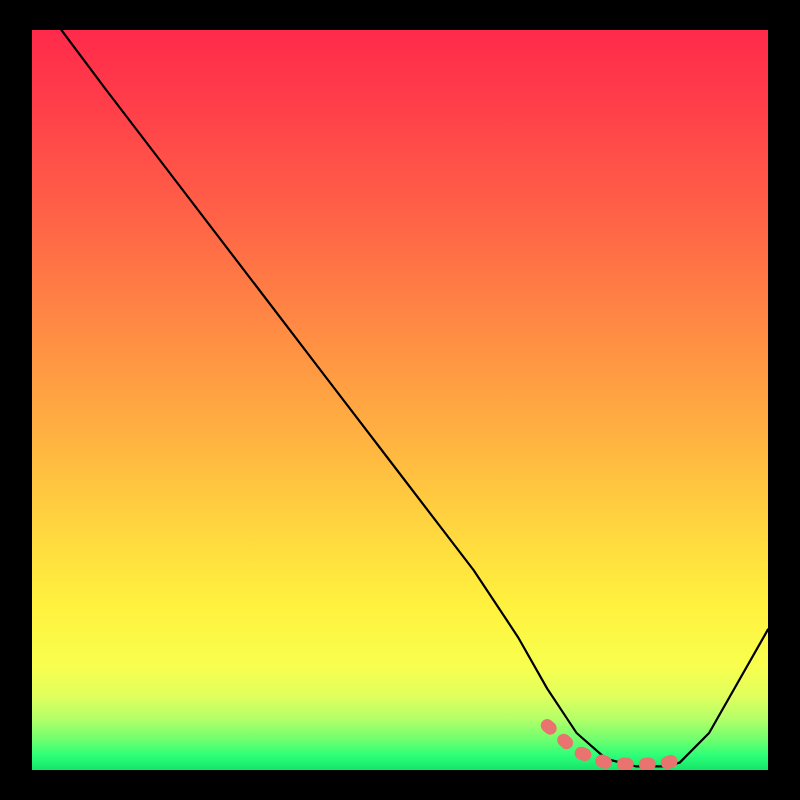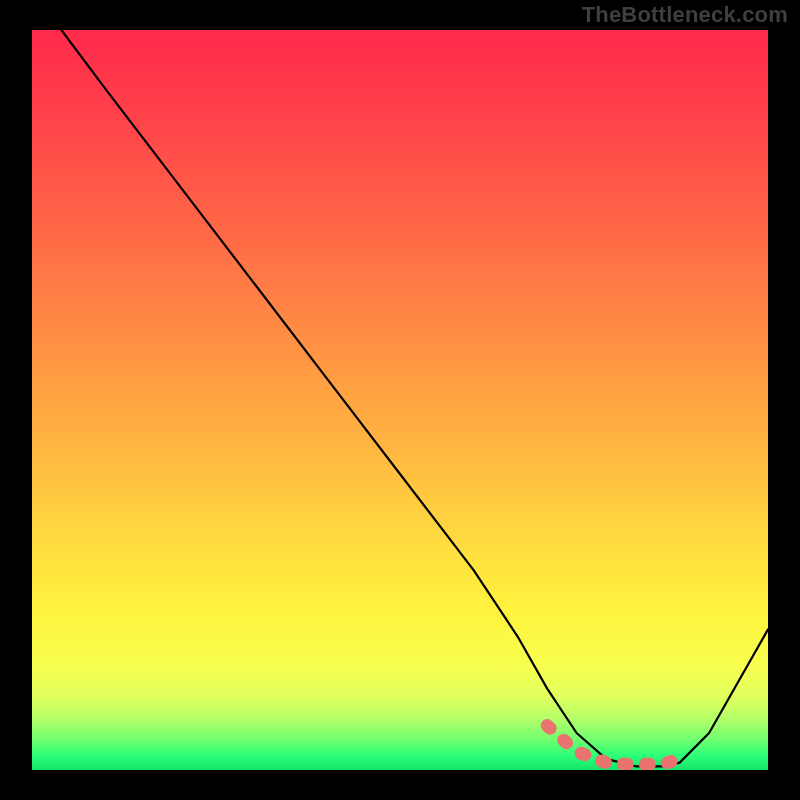--- a/index.html
+++ b/index.html
@@ -58,21 +58,20 @@
     width: 736px;
     height: 740px;
     z-index: 3;
   }
 </style>
 </head>
 <body>
 
 <div class="frame">
 
-  <div class="watermark">TheBottleneck.com</div>
 
   <div class="plot-area"></div>
 
   <svg class="overlay" viewBox="0 0 736 740" preserveAspectRatio="none">
     <path fill="none" stroke="#000000" stroke-width="2.2" stroke-linecap="round" stroke-linejoin="round" d="M29.4 0.0 L73.6 59.2 L147.2 155.4 L220.8 251.6 L294.4 347.8 L368.0 444.0 L441.6 540.2 L485.8 606.8 L515.2 658.6 L544.6 703.0 L574.1 728.9 L603.5 736.3 L633.0 736.3 L647.7 732.6 L677.1 703.0 L736.0 599.4" id="curve-path"></path>
     <path fill="none" stroke="#e8736f" stroke-width="13" stroke-linecap="round" stroke-linejoin="round" stroke-dasharray="4 18" d="M515.2 695.6 L544.6 721.5 L574.1 732.6 L603.5 734.8 L633.0 733.3 L647.7 728.9" id="highlight-path"></path>
   </svg>
 
 </div>
 

